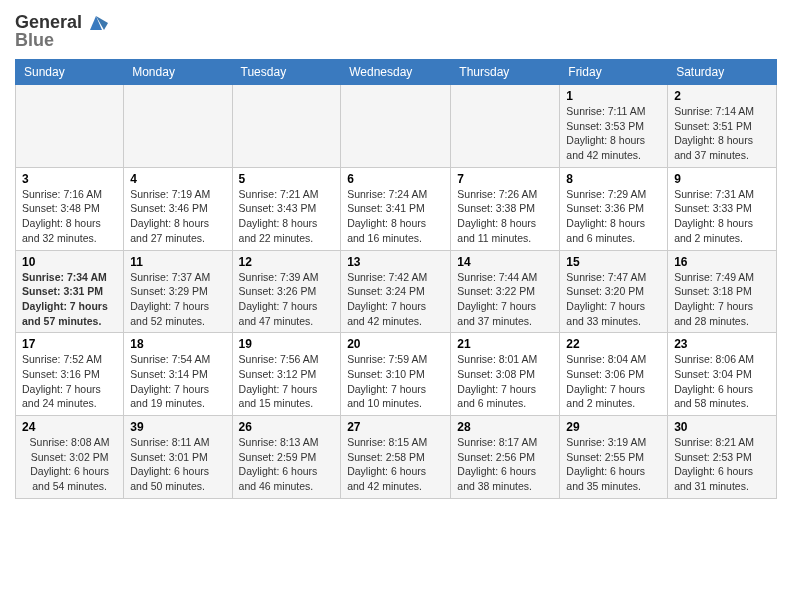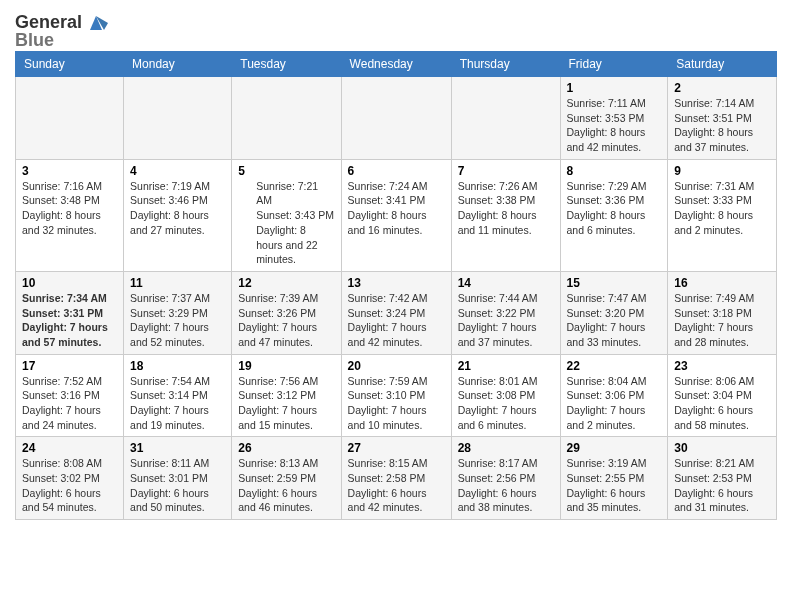--- a/index.html
+++ b/index.html
@@ -11,20 +11,21 @@
       overflow: hidden;
     }
     .container {
       width: 792px;
       padding: 10px 15px 5px 15px;
     }
     .header {
       display: flex;
       align-items: flex-start;
       justify-content: space-between;
+      margin-bottom: 8px;
     }
     .logo {
       display: flex;
       align-items: center;
       gap: 0;
     }
     .title-block {
       text-align: right;
     }
     .month-title {
@@ -142,21 +143,21 @@
 Daylight: 8 hours and 32 minutes.</div>
           </td>
           <td>
             <span class="day-num">4</span>
             <div class="day-info" style="white-space: pre-line;">Sunrise: 7:19 AM
 Sunset: 3:46 PM
 Daylight: 8 hours and 27 minutes.</div>
           </td>
           <td>
             <span class="day-num">5</span>
-            <div class="day-info" style="white-space: pre-line; margin-left: 18px;">Sunrise: 7:21 AM
+            <div class="day-info" style="white-space: pre-line;">Sunrise: 7:21 AM
 Sunset: 3:43 PM
 Daylight: 8 hours and 22 minutes.</div>
           </td>
           <td>
             <span class="day-num">6</span>
             <div class="day-info" style="white-space: pre-line;">Sunrise: 7:24 AM
 Sunset: 3:41 PM
 Daylight: 8 hours and 16 minutes.</div>
           </td>
           <td>
@@ -262,26 +263,26 @@
           <td>
             <span class="day-num">23</span>
             <div class="day-info" style="white-space: pre-line;">Sunrise: 8:06 AM
 Sunset: 3:04 PM
 Daylight: 6 hours and 58 minutes.</div>
           </td>
         </tr>
         <tr>
           <td>
             <span class="day-num">24</span>
-            <div class="day-info" style="white-space: pre-line;">Sunrise: 8:08 AM
+            <div class="day-info" style="white-space: pre-line; text-align: center;">Sunrise: 8:08 AM
 Sunset: 3:02 PM
 Daylight: 6 hours and 54 minutes.</div>
           </td>
           <td>
-            <span class="day-num">31</span>
+            <span class="day-num">39</span>
             <div class="day-info" style="white-space: pre-line;">Sunrise: 8:11 AM
 Sunset: 3:01 PM
 Daylight: 6 hours and 50 minutes.</div>
           </td>
           <td>
             <span class="day-num">26</span>
             <div class="day-info" style="white-space: pre-line;">Sunrise: 8:13 AM
 Sunset: 2:59 PM
 Daylight: 6 hours and 46 minutes.</div>
           </td>

